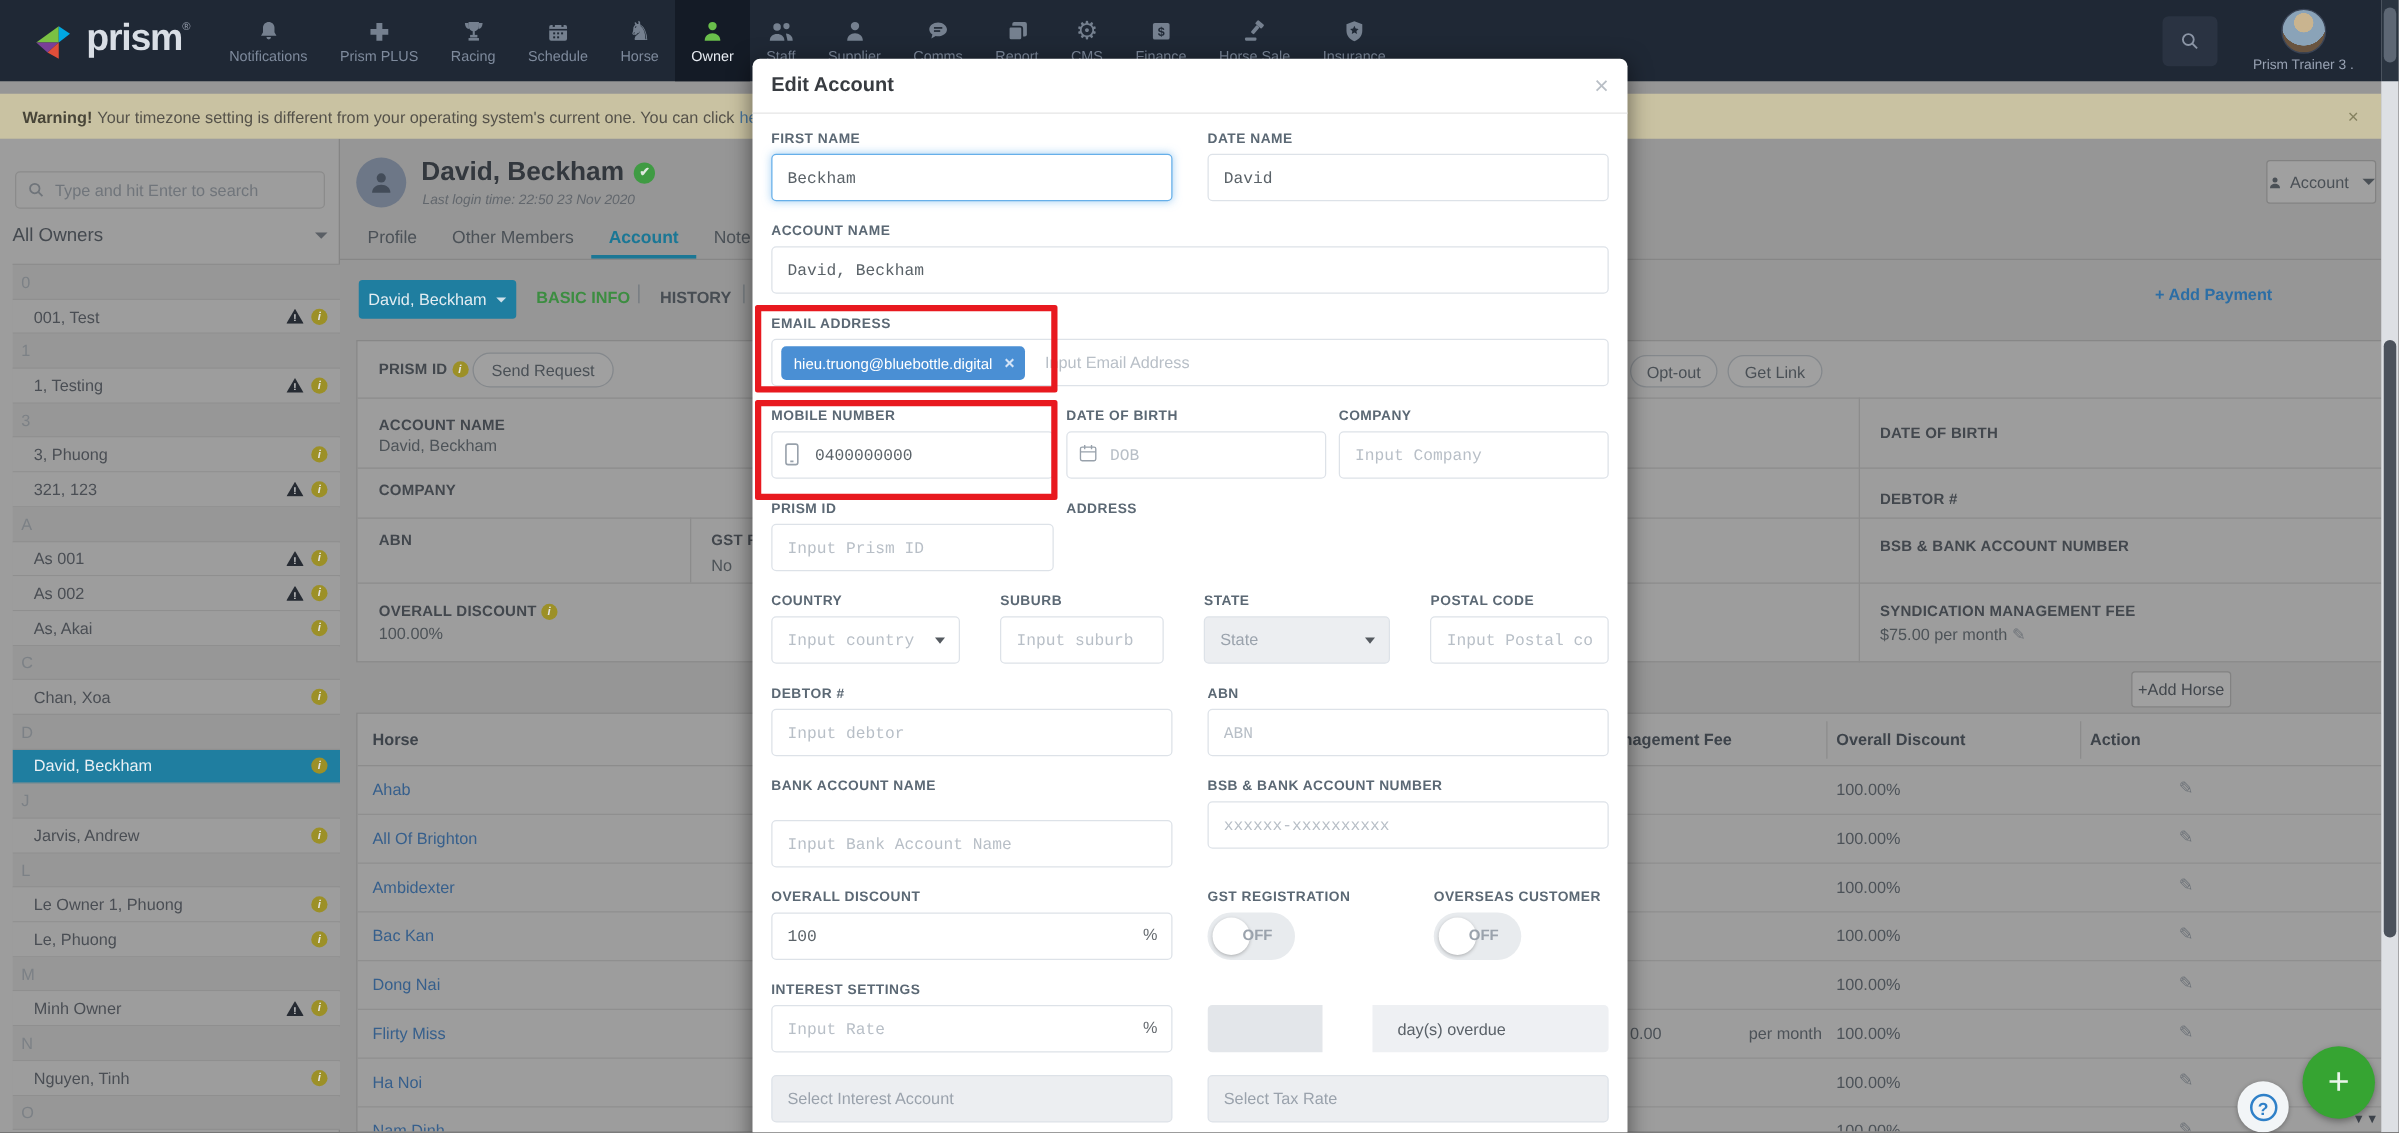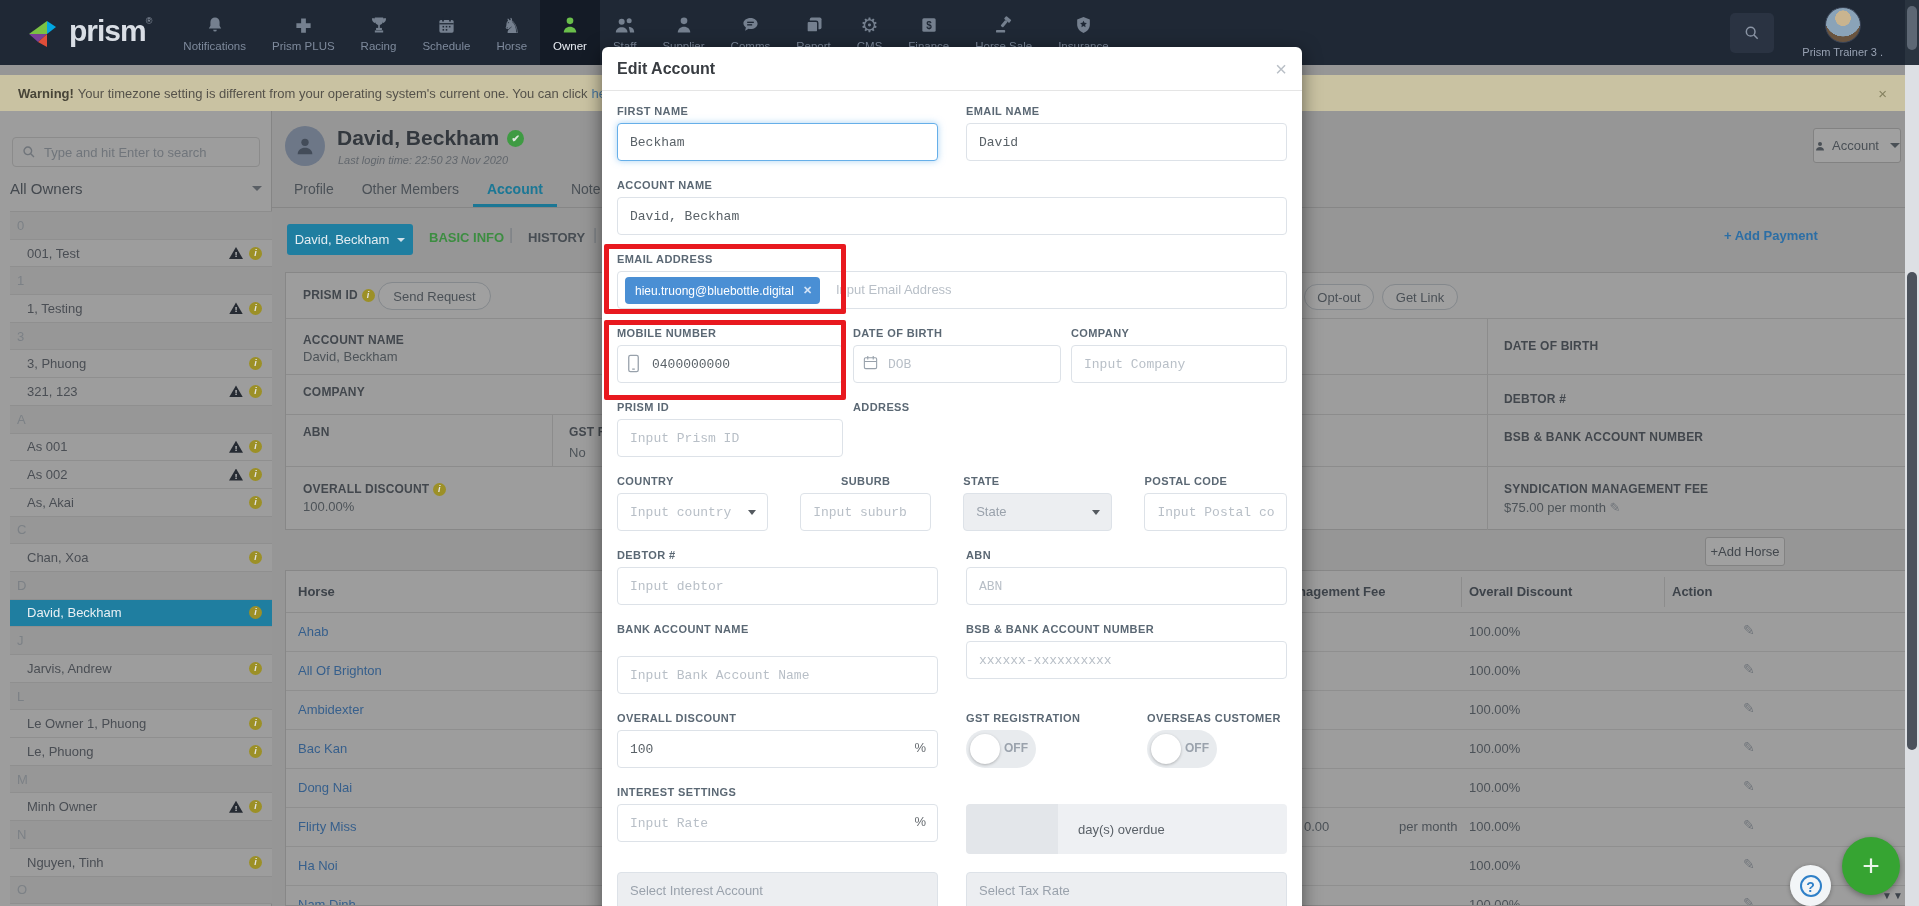--- a/index.html
+++ b/index.html
@@ -105,22 +105,22 @@
   .sfx { position:absolute; right:12px; top:10px; font-size:13px; color:#666b70; }
   .sel-caret { position:absolute; right:12px; top:17px; width:0; height:0; border-left:4.5px solid transparent; border-right:4.5px solid transparent; border-top:5px solid #555a60; }
   .fakesel { position:relative; }
   .fake-input { height:38px; border:1px solid #dde2e8; border-radius:4px; background:#eceef1; font-size:13px; color:#9aa2ac; padding:10px 12px; }
   .email-wrap { position:relative; height:38px; border:1px solid #dde2e8; border-radius:4px; background:#fff; width:100%; }
   .email-ph { position:absolute; left:218px; top:10px; font-size:13px; color:#b8bfc7; z-index:1; }
   .chip { position:absolute; left:7px; top:5px; height:27px; background:#4a8fd4; border-radius:4px; color:#fff; font-size:12px; display:flex; align-items:center; padding:0 8px 0 10px; z-index:2; }
   .chip-x { margin-left:9px; color:#d4e4f7; font-size:11px; font-weight:bold; cursor:pointer; }
   .toggle { width:70px; height:38px; background:#e8ebee; border-radius:19px; position:relative; cursor:pointer; }
   .toggle .knob { position:absolute; left:4px; top:4px; width:30px; height:30px; border-radius:50%; background:#fff; box-shadow:0 1px 3px rgba(0,0,0,.25); }
-  .toggle .tstate { position:absolute; right:8px; top:11px; font-size:12px; font-weight:bold; color:#9aa2ac; }
-  .overdue-group { display:flex; height:50px; border-radius:4px; overflow:hidden; }
+  .toggle .tstate { position:absolute; right:18px; top:11px; font-size:12px; font-weight:bold; color:#9aa2ac; }
+  .overdue-group { display:flex; height:38px; border-radius:4px; overflow:hidden;gap:40px; }
   .overdue-box { width:92px; background:#e3e6ea; }
   .overdue-label { flex:1; background:#eef0f3; font-size:13px; color:#5a6168; display:flex; align-items:center; padding-left:20px; }
 
   
   .red-rect { position:absolute; border:5px solid #e8191f; z-index:120; border-radius:2px; }
 
   
   .help-fab { position:absolute; left:1790px; top:865px; width:41px; height:41px; border-radius:50%; background:#f2f5f7; z-index:90; display:flex; align-items:center; justify-content:center; box-shadow:0 1px 4px rgba(0,0,0,.3); cursor:pointer; }
   .help-q { width:22px; height:22px; border-radius:50%; border:2px solid #2f80c8; color:#2f80c8; font-size:14px; font-weight:bold; text-align:center; line-height:20px; }
   .add-fab { position:absolute; left:1842px; top:837px; width:58px; height:58px; border-radius:50%; background:#36a432; z-index:90; color:#eaf5ea; font-size:30px; display:flex; align-items:center; justify-content:center; box-shadow:0 2px 6px rgba(0,0,0,.35); cursor:pointer; }
@@ -578,21 +578,21 @@
       <span class="m-close">×</span>
     </div>
     <div class="m-body">
 
       <div class="frow">
         <div class="fcol" style="width:321px; margin-right:28px;">
           <span class="flabel">FIRST NAME</span>
           <input class="inp focus-ring" value="Beckham" style="">
         </div>
         <div class="fcol" style="width:321px;">
-          <span class="flabel">EMAIL NAME</span>
+          <span class="flabel">DATE NAME</span>
           <input class="inp" value="David" style="">
         </div>
       </div>
 
       <div class="frow">
         <div class="fcol" style="width:670px;">
           <span class="flabel">ACCOUNT NAME</span>
           <input class="inp" value="David, Beckham" style="">
         </div>
       </div>
@@ -652,21 +652,21 @@
       </div>
 
       <div class="frow" style="justify-content:space-between;gap:32px;">
         <div class="fcol" style="width:157px;">
           <span class="flabel">COUNTRY</span>
           <div class="fakesel">
             <input class="inp" style="padding-right: 26px;" placeholder="Input country">
             <span class="sel-caret"></span>
           </div>
         </div>
-        <div class="fcol" style="width:136px;align-items:center;">
+        <div class="fcol" style="width:136px;">
           <span class="flabel">SUBURB</span>
           <input class="inp" placeholder="Input suburb" style="">
         </div>
         <div class="fcol" style="width:155px;">
           <span class="flabel">STATE</span>
           <div class="fakesel">
             <div class="fake-input">State</div>
             <span class="sel-caret"></span>
           </div>
         </div>

